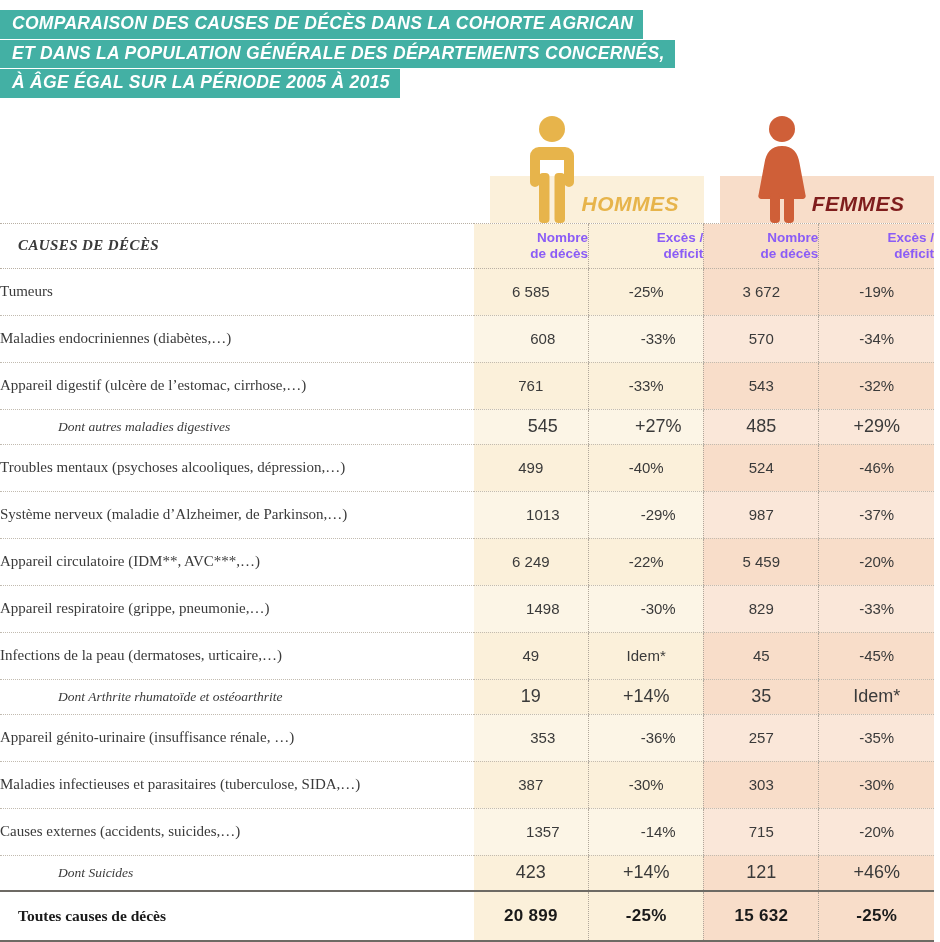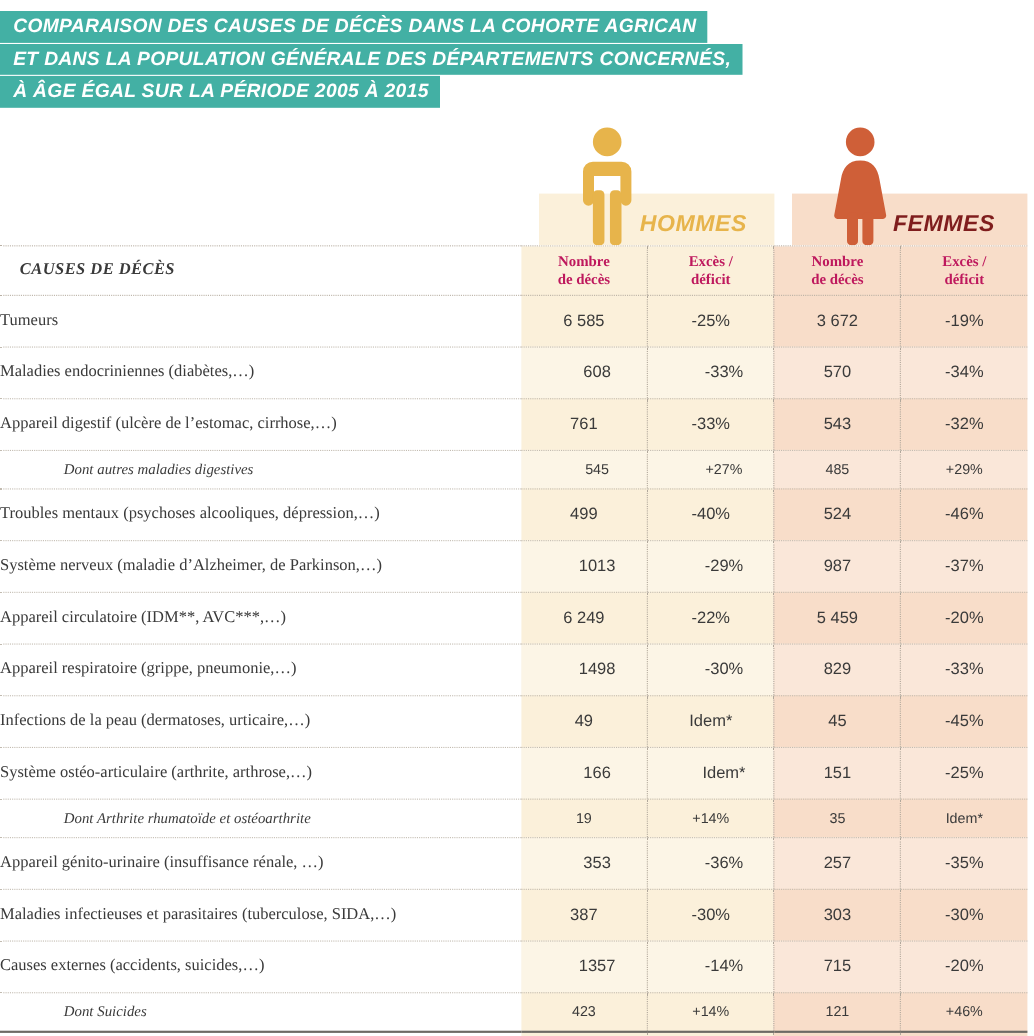--- a/index.html
+++ b/index.html
@@ -108,26 +108,25 @@
     vertical-align: middle;
     border-top: 1px dotted #b9b0a4;
     border-bottom: 1px dotted #b9b0a4;
     padding: 0;
   }
   .subhead td.lbl {
     border-top: 1px dotted #b9b0a4;
     border-bottom: 1px dotted #b9b0a4;
   }
   .sub-title {
-    text-align: center;
+    text-align: right;
     font-weight: bold;
     font-size: 13.5px;
     line-height: 1.18;
-    color: #be185d;
-    font-family: Liberation Serif, serif;
+    color: #8b5cf6;
   }
   .section-title {
     color: #d95a2b;
     font-weight: bold;
     font-style: italic;
     font-size: 18px;
     letter-spacing: 0.4px;
     padding-left: 18px;
   }
 
@@ -153,21 +152,21 @@
     color: #2d2d2d;
   }
   td.v-sep { border-left: 1px dotted #b0a79b; }
 
   tr.sub td.lbl {
     padding-left: 58px;
     font-style: italic;
     font-size: 13.5px;
     margin-left: 40px;
   }
-  tr.sub td.val { font-size: 13px; }
+  tr.sub td.val { font-size: 18px; }
   tr.sub td { height: 34px; }
 
   
   tr.alt td.men   { background: rgba(255,255,255,0.32); padding-left: 24px; }
   tr.alt td.women { background: rgba(255,255,255,0.30); }
 
   
   tr.total td {
     height: 46px;
     font-weight: bold;
@@ -307,27 +306,20 @@
           <td class="val women v-sep">829</td>
           <td class="val women v-sep">-33%</td>
         </tr>
         <tr>
           <td class="lbl">Infections de la peau (dermatoses, urticaire,…)</td>
           <td class="val men">49</td>
           <td class="val men v-sep">Idem*</td>
           <td class="val women v-sep">45</td>
           <td class="val women v-sep">-45%</td>
         </tr>
-        <tr class="alt">
-          <td class="lbl">Système ostéo-articulaire (arthrite, arthrose,…)</td>
-          <td class="val men">166</td>
-          <td class="val men v-sep">Idem*</td>
-          <td class="val women v-sep">151</td>
-          <td class="val women v-sep">-25%</td>
-        </tr>
         <tr class="sub">
           <td class="lbl">Dont Arthrite rhumatoïde et ostéoarthrite</td>
           <td class="val men">19</td>
           <td class="val men v-sep">+14%</td>
           <td class="val women v-sep">35</td>
           <td class="val women v-sep">Idem*</td>
         </tr>
         <tr class="alt">
           <td class="lbl">Appareil génito-urinaire (insuffisance rénale, …)</td>
           <td class="val men">353</td>

